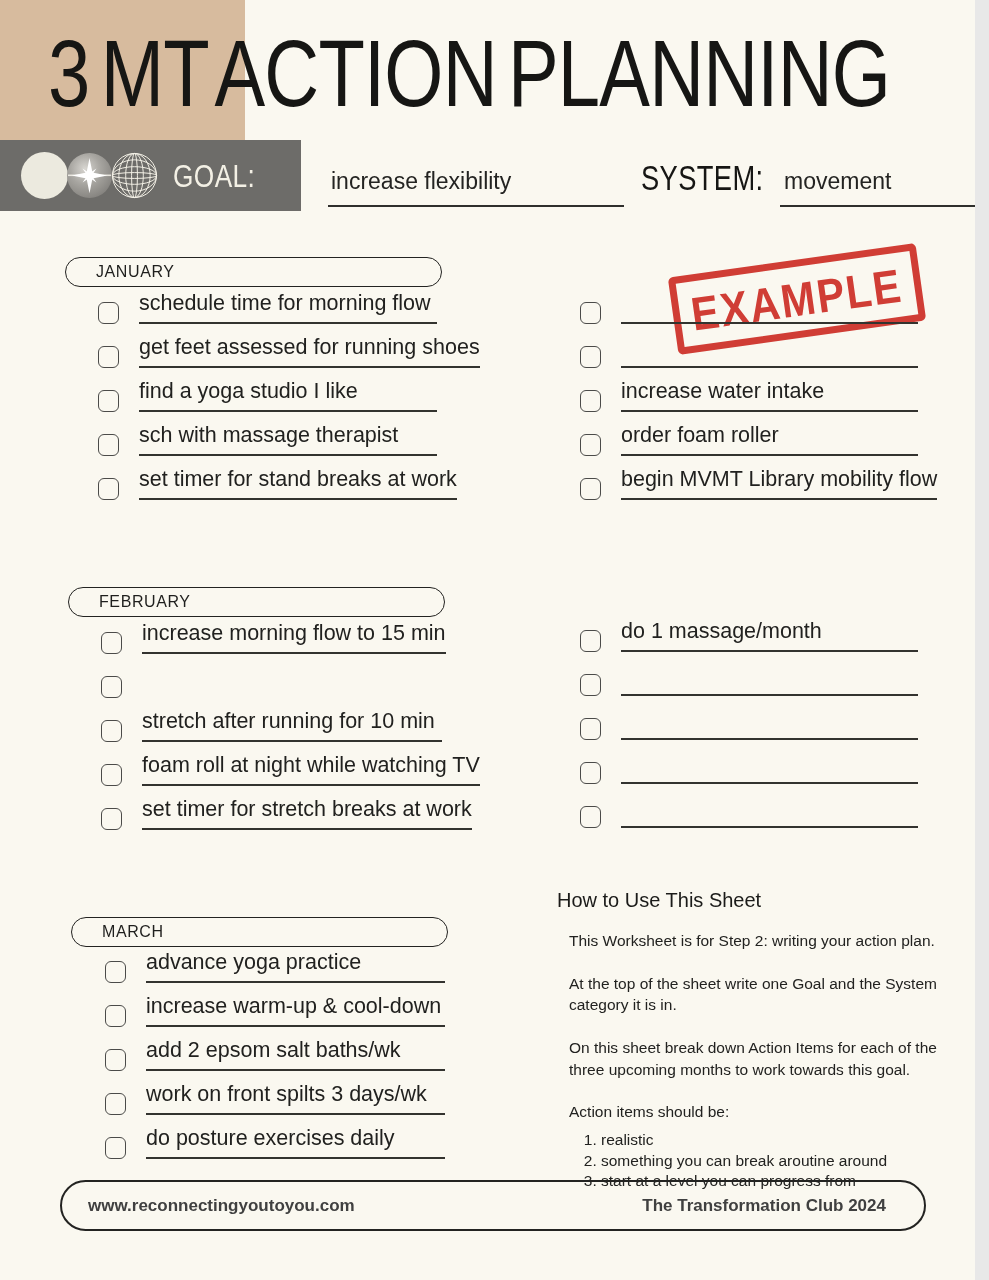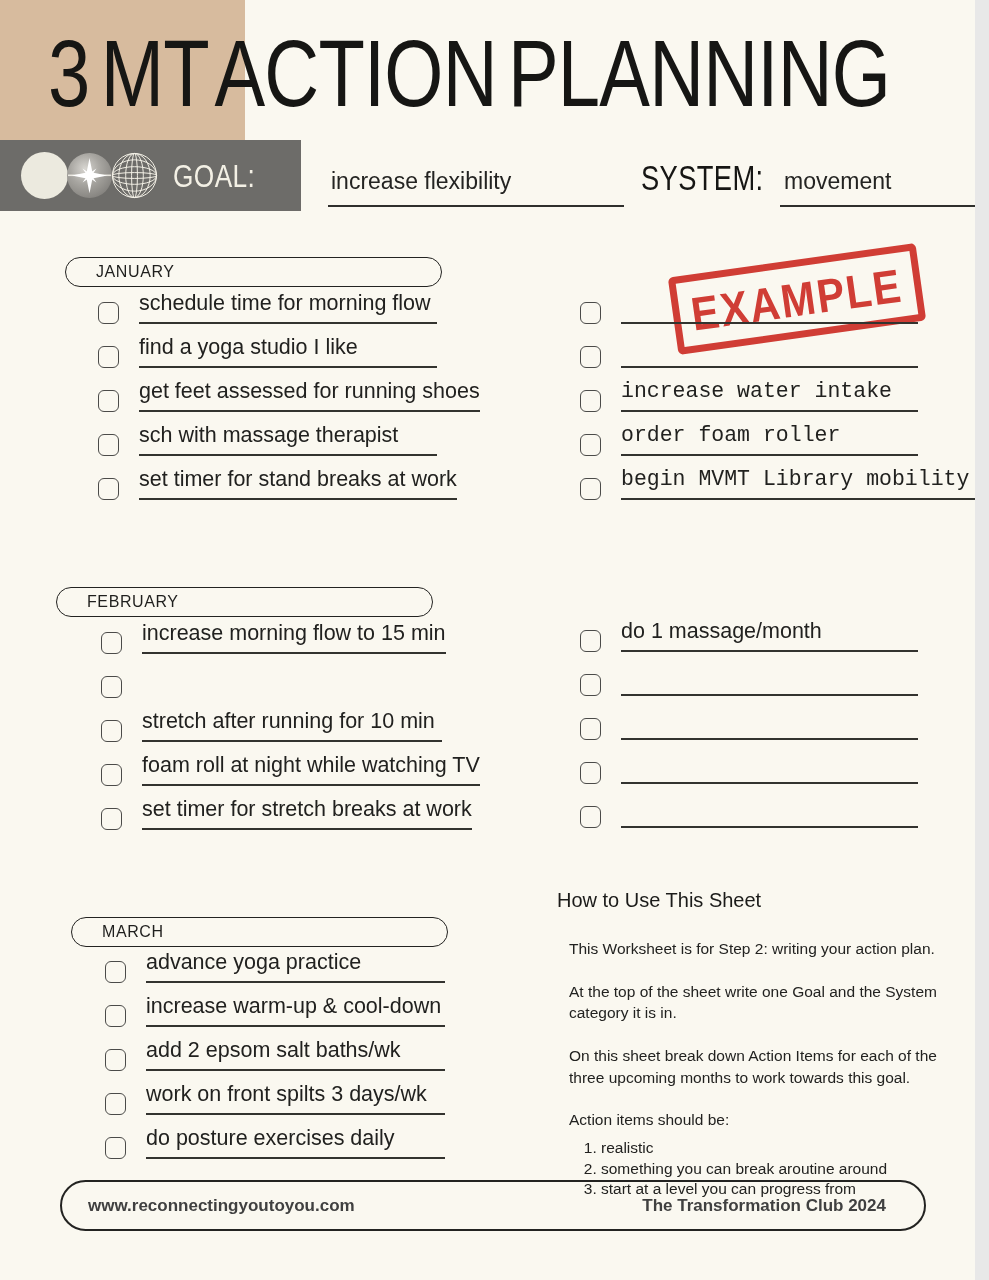--- a/index.html
+++ b/index.html
@@ -36,26 +36,26 @@
   .goal-line { left:328px; top:205px; width:296px; }
   .system-line { left:780px; top:205px; width:208px; }
 
   .month-pill {
     position:absolute; height:30px; width:377px;
     border:1.6px solid #232321; border-radius:16px;
     display:flex; align-items:center; padding-left:30px;
     font-size:16px; letter-spacing:0.6px; color:#1f1f1d; background:transparent;margin-top:20px;
   }
   #pill-jan { left:65px; top:237px; }
-  #pill-feb { left:56px; top:567px; }
+  #pill-feb { left:68px; top:567px; }
   #pill-mar { left:71px; top:897px; }
 
   .col { position:absolute; display:flex; flex-direction:column; }
   #jan-left  { left:98px;  top:280px; width:339px; }
-  #jan-right { left:580px; top:280px; width:338px;font-family:Liberation Mono, monospace; }
+  #jan-right { left:580px; top:280px; width:338px; }
   #feb-left  { left:101px; top:610px; width:341px; }
   #feb-right { left:580px; top:608px; width:338px; }
   #mar-left  { left:105px; top:939px; width:340px; }
 
   .row { height:44px; display:flex; align-items:flex-end; }
   .cb {
     width:21px; height:22px; flex:none;
     border:1.6px solid #4b4b49; border-radius:6px; background:transparent;
     margin-bottom:0px;
   }
@@ -75,21 +75,21 @@
     transform:rotate(-8deg); transform-origin:center;
     display:flex; align-items:center; justify-content:center;
     opacity:0.93; background:transparent;
   }
   .stamp-text {
     font-size:47px; font-weight:bold; color:#cd2f27; letter-spacing:2px;
     transform:scaleX(0.88); transform-origin:center; white-space:nowrap;
   }
 
   .howto { position:absolute; left:557px; top:889px; width:392px; color:#222220; }
-  .howto-title { font-size:20px; font-weight:400; color:#1b1b19; margin-bottom:26px; }
+  .howto-title { font-size:20px; font-weight:400; color:#1b1b19; margin-bottom:18px; }
   .howto p { font-size:15.5px; line-height:1.4; margin:0 12px 21px 12px; }
   .howto ol { margin:-14px 0 0 44px; }
   .howto li { font-size:15.5px; line-height:1.33; }
 
   .footer {
     position:absolute; left:60px; top:1180px; width:866px; height:51px;
     border:2px solid #232321; border-radius:26px;
     display:flex; align-items:center; justify-content:space-between;
     padding:0 38px 0 26px; font-size:17px; color:#404040; background:transparent;font-weight:bold;
   }
@@ -152,27 +152,27 @@
   <div class="col" id="jan-left">
     <div class="row">
       <span class="cb"></span>
       <span class="entry">
           <span class="entry-text">schedule time for morning flow</span>
         </span>
     </div>
     <div class="row">
       <span class="cb"></span>
       <span class="entry">
+          <span class="entry-text">get feet assessed for running shoes</span>
+        </span>
+    </div>
+    <div class="row">
+      <span class="cb"></span>
+      <span class="entry">
           <span class="entry-text">find a yoga studio I like</span>
-        </span>
-    </div>
-    <div class="row">
-      <span class="cb"></span>
-      <span class="entry">
-          <span class="entry-text">get feet assessed for running shoes</span>
         </span>
     </div>
     <div class="row">
       <span class="cb"></span>
       <span class="entry">
           <span class="entry-text">sch with massage therapist</span>
         </span>
     </div>
     <div class="row">
       <span class="cb"></span>

